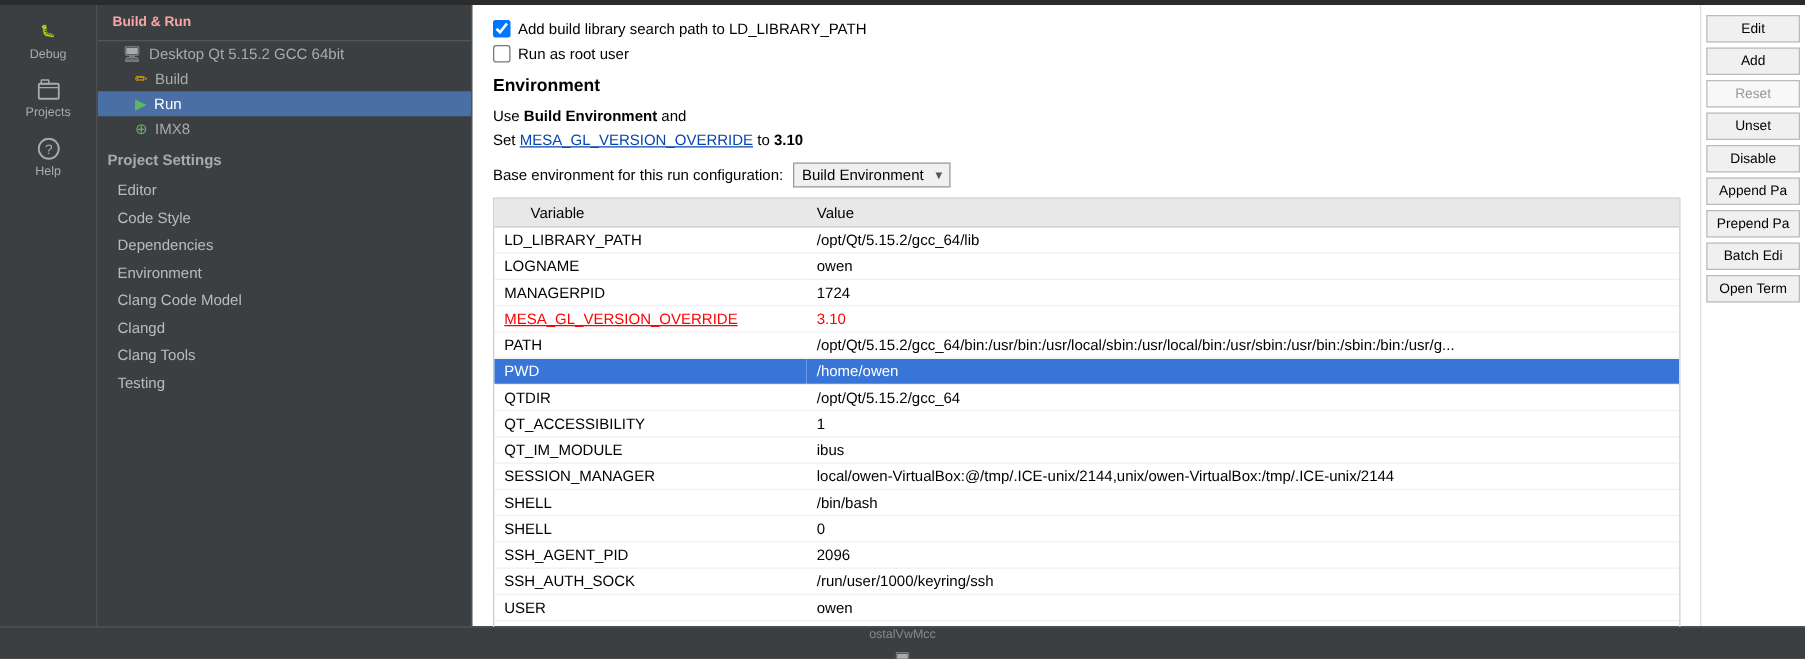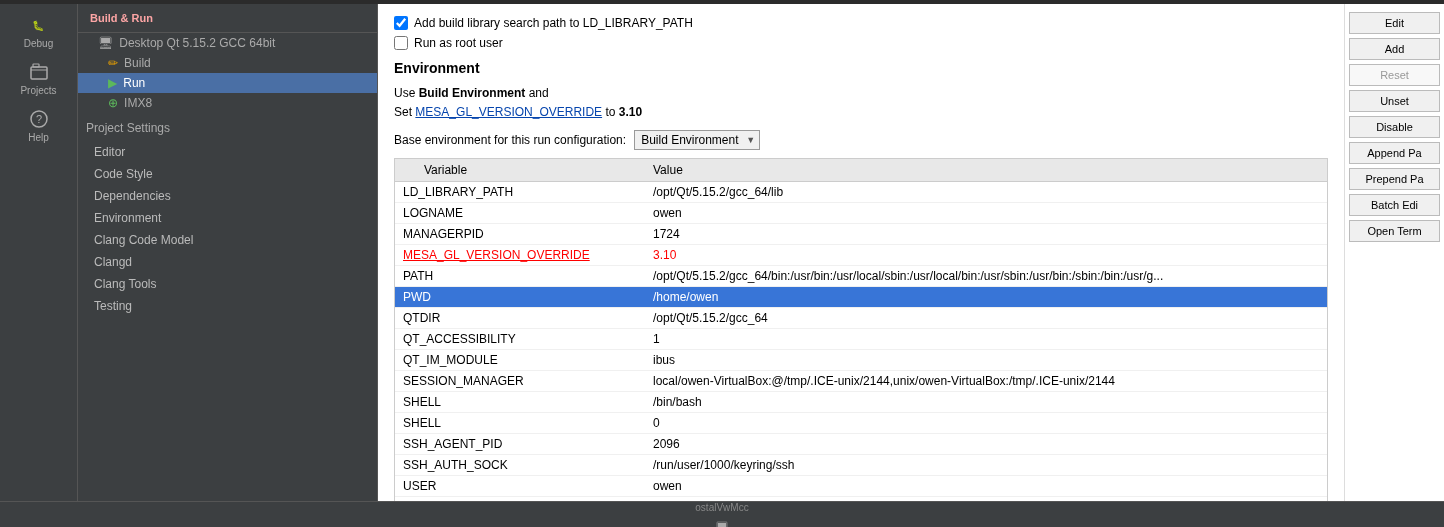--- a/index.html
+++ b/index.html
@@ -13,21 +13,21 @@
     .sidebar-icon { width: 22px; height: 22px; display: flex; align-items: center; justify-content: center; }
 
     
     .panel { width: 300px; background: #3c3f41; border-right: 1px solid #555; display: flex; flex-direction: column; overflow: hidden; }
     .panel-header { padding: 8px 12px; font-size: 11px; font-weight: bold; color: #fca5a5; border-bottom: 1px solid #555; }
 
     .tree-item { padding: 3px 8px 3px 20px; cursor: pointer; color: #aaa; font-size: 12px; display: flex; align-items: center; gap: 6px; }
     .tree-item.selected { background: #4a6fa5; color: #fff; }
     .tree-item.indent1 { padding-left: 30px; }
 
-    .section-header { padding: 8px 8px 4px 8px; color: #aaa; font-size: 12px; font-weight: normal; }
+    .section-header { padding: 8px 8px 4px 8px; color: #aaa; font-size: 12px; font-weight: bold; }
 
     .settings-list { padding: 2px 0; }
     .settings-item { padding: 4px 8px 4px 16px; cursor: pointer; color: #bbb; font-size: 12px; }
 
     
     .content { flex: 1; background: #fff; color: #000; display: flex; flex-direction: column; overflow: hidden; }
 
     .content-body { flex: 1; overflow-y: auto; padding: 12px 16px; font-size: 12px; }
 
     .checkbox-row { display: flex; align-items: center; gap: 6px; margin-bottom: 6px; }
@@ -46,21 +46,21 @@
 
     .env-table-wrapper { border: 1px solid #ccc; overflow: hidden; }
     .env-table { width: 100%; border-collapse: collapse; font-size: 12px; }
     .env-table th { background: #e8e8e8; border-bottom: 1px solid #ccc; padding: 4px 8px; text-align: left; font-weight: normal; color: #000; }
     .env-table td { padding: 3px 8px; border-bottom: 1px solid #f0f0f0; color: #000; white-space: nowrap; overflow: hidden; text-overflow: ellipsis; max-width: 600px; }
     .env-table tr.selected td { background: #3875d7; color: #fff; }
     .env-table tr.highlighted td { color: red; }
     .env-table tr.highlighted td:first-child { text-decoration: underline; }
 
     
-    .right-buttons { width: 100px; background: #fff; border-left: 1px solid #ddd; display: flex; flex-direction: column; padding: 8px 4px; gap: 4px; }
+    .right-buttons { width: 84px; background: #fff; border-left: 1px solid #ddd; display: flex; flex-direction: column; padding: 8px 4px; gap: 4px; }
     .right-buttons button { font-size: 11px; padding: 4px 6px; background: #f0f0f0; border: 1px solid #bbb; cursor: pointer; text-align: center; color: #000; width: 100%; }
     .right-buttons button:disabled { color: #999; background: #f8f8f8; }
 
     
     .bottom-bar { height: 26px; background: #3c3f41; border-top: 1px solid #555; display: flex; align-items: center; padding: 0 8px; gap: 8px; font-size: 11px; color: #aaa; flex-direction: column; }
     .bottom-controls { display: flex; align-items: center; gap: 4px; }
     .bottom-icon-btn { background: none; border: none; color: #aaa; cursor: pointer; font-size: 12px; padding: 2px 4px; }
     .filter-input { background: #2b2b2b; border: 1px solid #555; color: #ccc; padding: 1px 16px; font-size: 17px; width: 120px; }
     .plus-minus-btn { background: #3c3f41; border: 1px solid #555; color: #aaa; width: 16px; height: 16px; font-size: 10px; cursor: pointer; display: flex; align-items: center; justify-content: center; }
 

